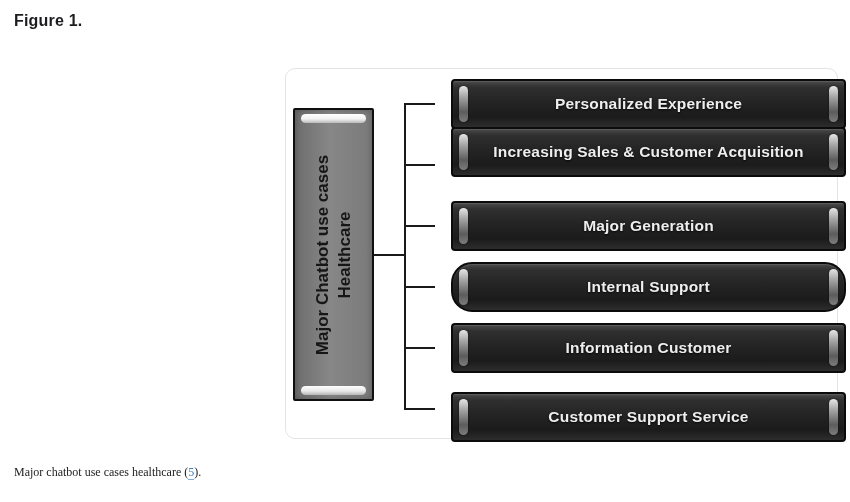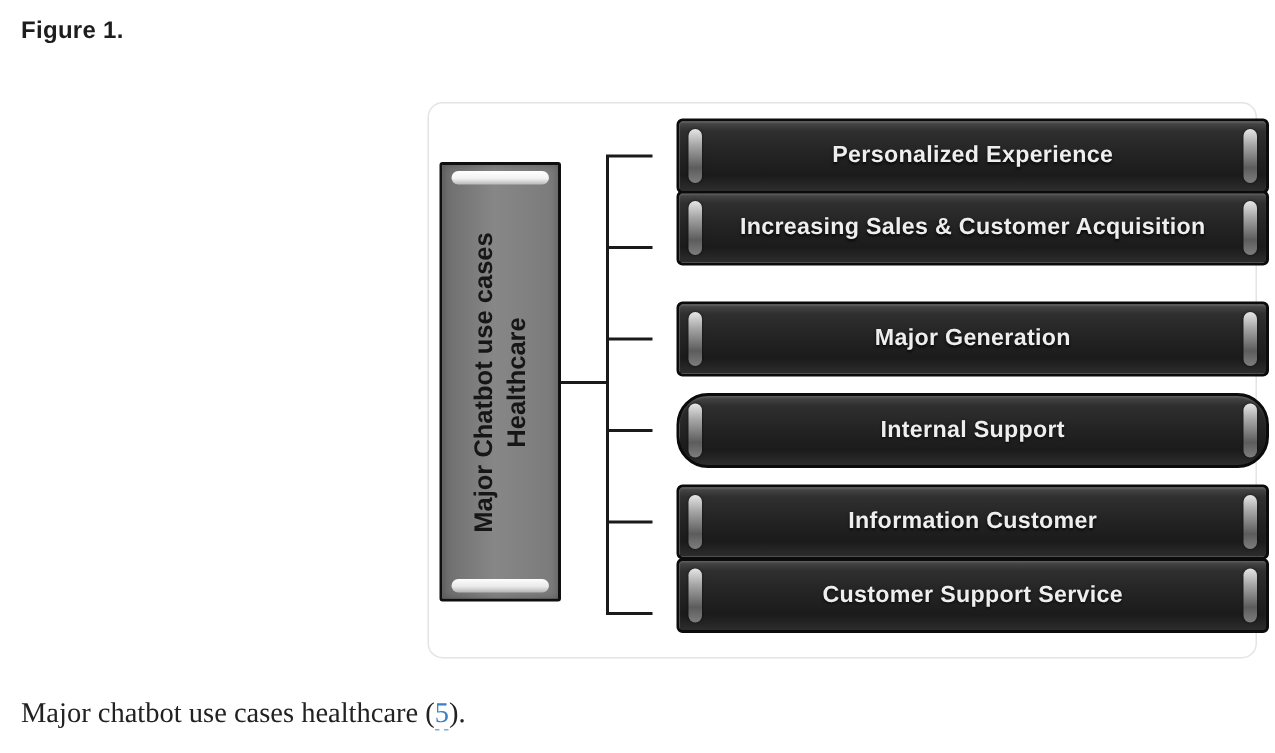--- a/index.html
+++ b/index.html
@@ -109,21 +109,21 @@
     display: flex;
     align-items: center;
     justify-content: center;
     margin-left: 16px;
   }
   .use-case.r0 { top: 10px; }
   .use-case.r1 { top: 58px; }
   .use-case.r2 { top: 132px; }
   .use-case.r3 { top: 193px; border-radius: 21px; }
   .use-case.r4 { top: 254px; }
-  .use-case.r5 { top: 303px; }
+  .use-case.r5 { top: 323px; }
   .uc-label {
     font-size: 15.5px;
     font-weight: bold;
     color: #eeeeee;
     text-shadow: 0 1px 2px rgba(0,0,0,0.85);
     letter-spacing: 0.2px;
     white-space: nowrap;
   }
   .uc-accent {
     position: absolute;
@@ -135,21 +135,21 @@
     box-shadow: 0 0 2px rgba(0,0,0,0.6);
   }
   .uc-accent.left  { left: 6px; }
   .uc-accent.right { right: 6px; }
   
   .caption {
     position: absolute;
     left: 14px;
     top: 465px;
     font-family: "Liberation Serif", serif;
-    font-size: 19px;
+    font-size: 12px;
     color: #222222;
   }
   .caption a {
     color: #3b80c2;
     text-decoration: none;
     border-bottom: 1px dashed #7fb0dd;
     cursor: pointer;
   }
 </style>
 </head>

